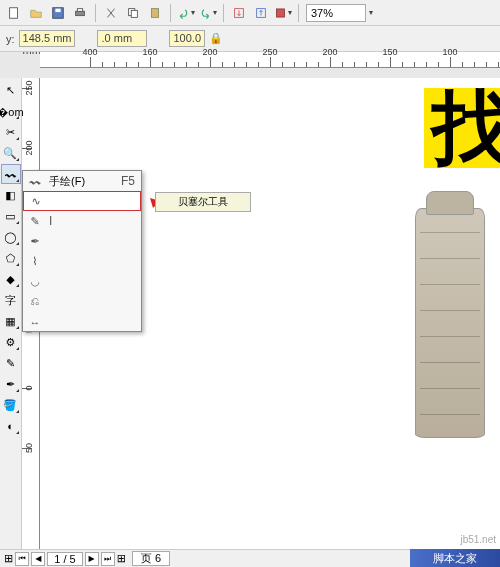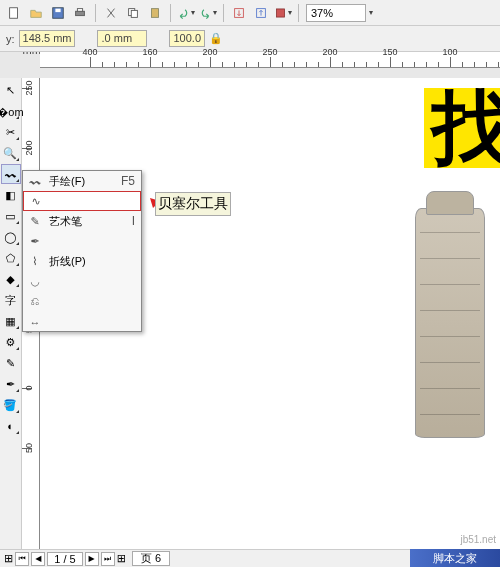--- a/index.html
+++ b/index.html
@@ -31,21 +31,21 @@
 .bell{position:absolute;right:15px;top:130px;width:70px;height:230px;background:linear-gradient(#cfc7b8,#b8ae9b);border:1px solid #999;border-radius:6px 6px 10px 10px/10px 10px 4px 4px}
 .bell::before{content:"";position:absolute;top:-18px;left:10px;right:10px;height:22px;background:#bcb3a0;border-radius:8px 8px 2px 2px;border:1px solid #999}
 .bell .lines{position:absolute;inset:10px 4px;display:flex;flex-direction:column;justify-content:space-around}
 .bell .lines div{height:1px;background:rgba(0,0,0,.2)}
 .menu{position:absolute;left:22px;top:170px;width:120px;background:#f7f7f7;border:1px solid #888;box-shadow:2px 2px 4px rgba(0,0,0,.3);z-index:10}
 .menu .row{display:flex;align-items:center;height:20px;padding:0 6px 0 4px;gap:6px;cursor:pointer}
 .menu .row.hl{border:1px solid #c33;background:#fff}
 .menu .ic{width:16px;height:16px;display:flex;align-items:center;justify-content:center;color:#555}
 .menu .tx{flex:1;font-size:11px}
 .menu .sc{font-size:12px;color:#555}
-.tooltip{position:absolute;left:155px;top:192px;background:#f5f5dc;border:1px solid #aaa;padding:2px 2px;font-size:14px;z-index:11}
+.tooltip{position:absolute;left:155px;top:192px;background:#f5f5dc;border:1px solid #aaa;padding:2px 22px;font-size:10px;z-index:11}
 .arrow{position:absolute;z-index:9;pointer-events:none}
 .status{position:absolute;left:0;right:0;bottom:0;height:18px;background:#f0f0f0;border-top:1px solid #ccc;display:flex;align-items:center;font-size:10px}
 .status .nav{display:flex;align-items:center;gap:2px;padding:0 4px}
 .status .nbtn{width:14px;height:14px;border:1px solid #aaa;background:#fff;display:flex;align-items:center;justify-content:center;font-size:8px;cursor:pointer}
 .status .pg{border:1px solid #aaa;background:#fff;padding:0 6px;height:14px;line-height:12px}
 .status .tab{background:#fff;border:1px solid #aaa;padding:0 8px;height:15px;line-height:13px;margin-left:4px}
 .wm{position:absolute;right:4px;bottom:22px;font-size:10px;color:#aaa;z-index:5}
 .brand{position:absolute;right:0;bottom:0;height:18px;width:90px;background:linear-gradient(90deg,#4a6fc9,#2b4aa0);color:#fff;display:flex;align-items:center;justify-content:center;font-size:11px;z-index:5}
 svg{width:14px;height:14px}
 </style>
@@ -258,30 +258,28 @@
       <span class="ic">〰</span>
       <span class="tx">手绘(F)</span>
       <span class="sc">F5</span>
     </div>
     <div class="row hl">
       <span class="ic">∿</span>
       <span class="sc"></span>
     </div>
     <div class="row">
       <span class="ic">✎</span>
-      <span class="tx">艺术笔</span>
       <span class="sc">I</span>
     </div>
     <div class="row">
       <span class="ic">✒</span>
       <span class="sc"></span>
     </div>
     <div class="row">
       <span class="ic">⌇</span>
-      <span class="tx">折线(P)</span>
       <span class="sc"></span>
     </div>
     <div class="row">
       <span class="ic">◡</span>
       <span class="sc"></span>
     </div>
     <div class="row">
       <span class="ic">⎌</span>
       <span class="sc"></span>
     </div>

